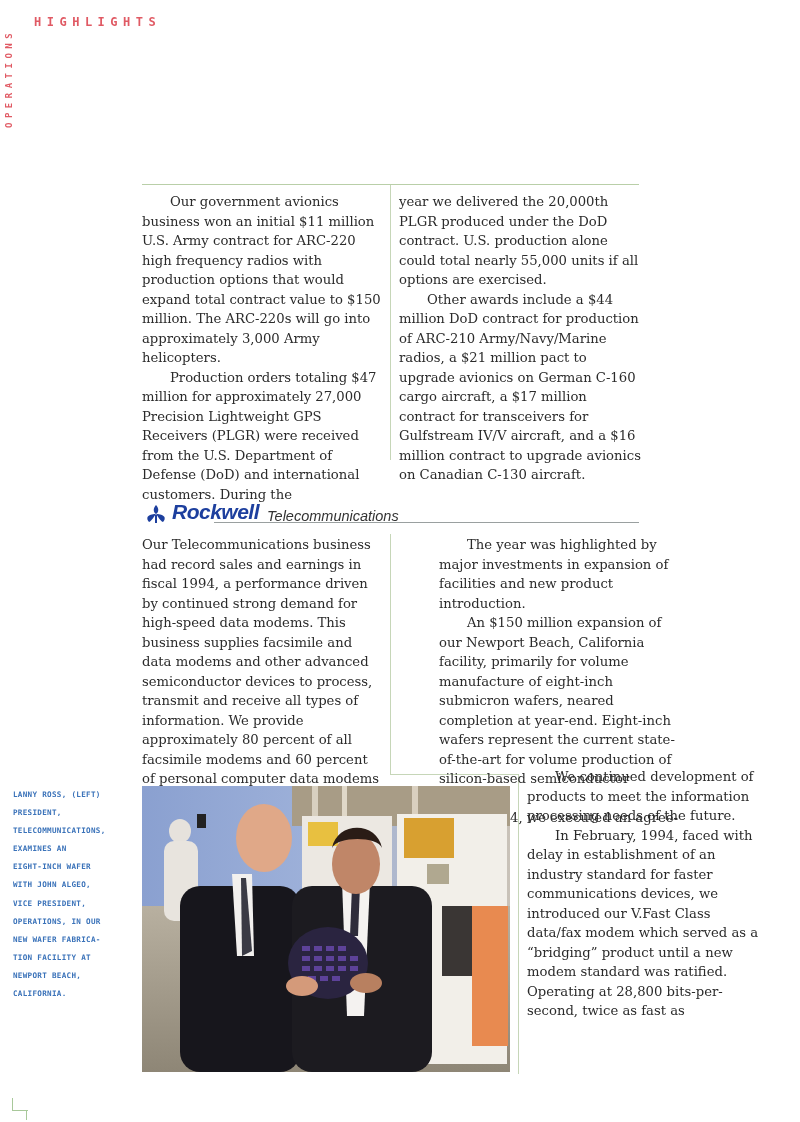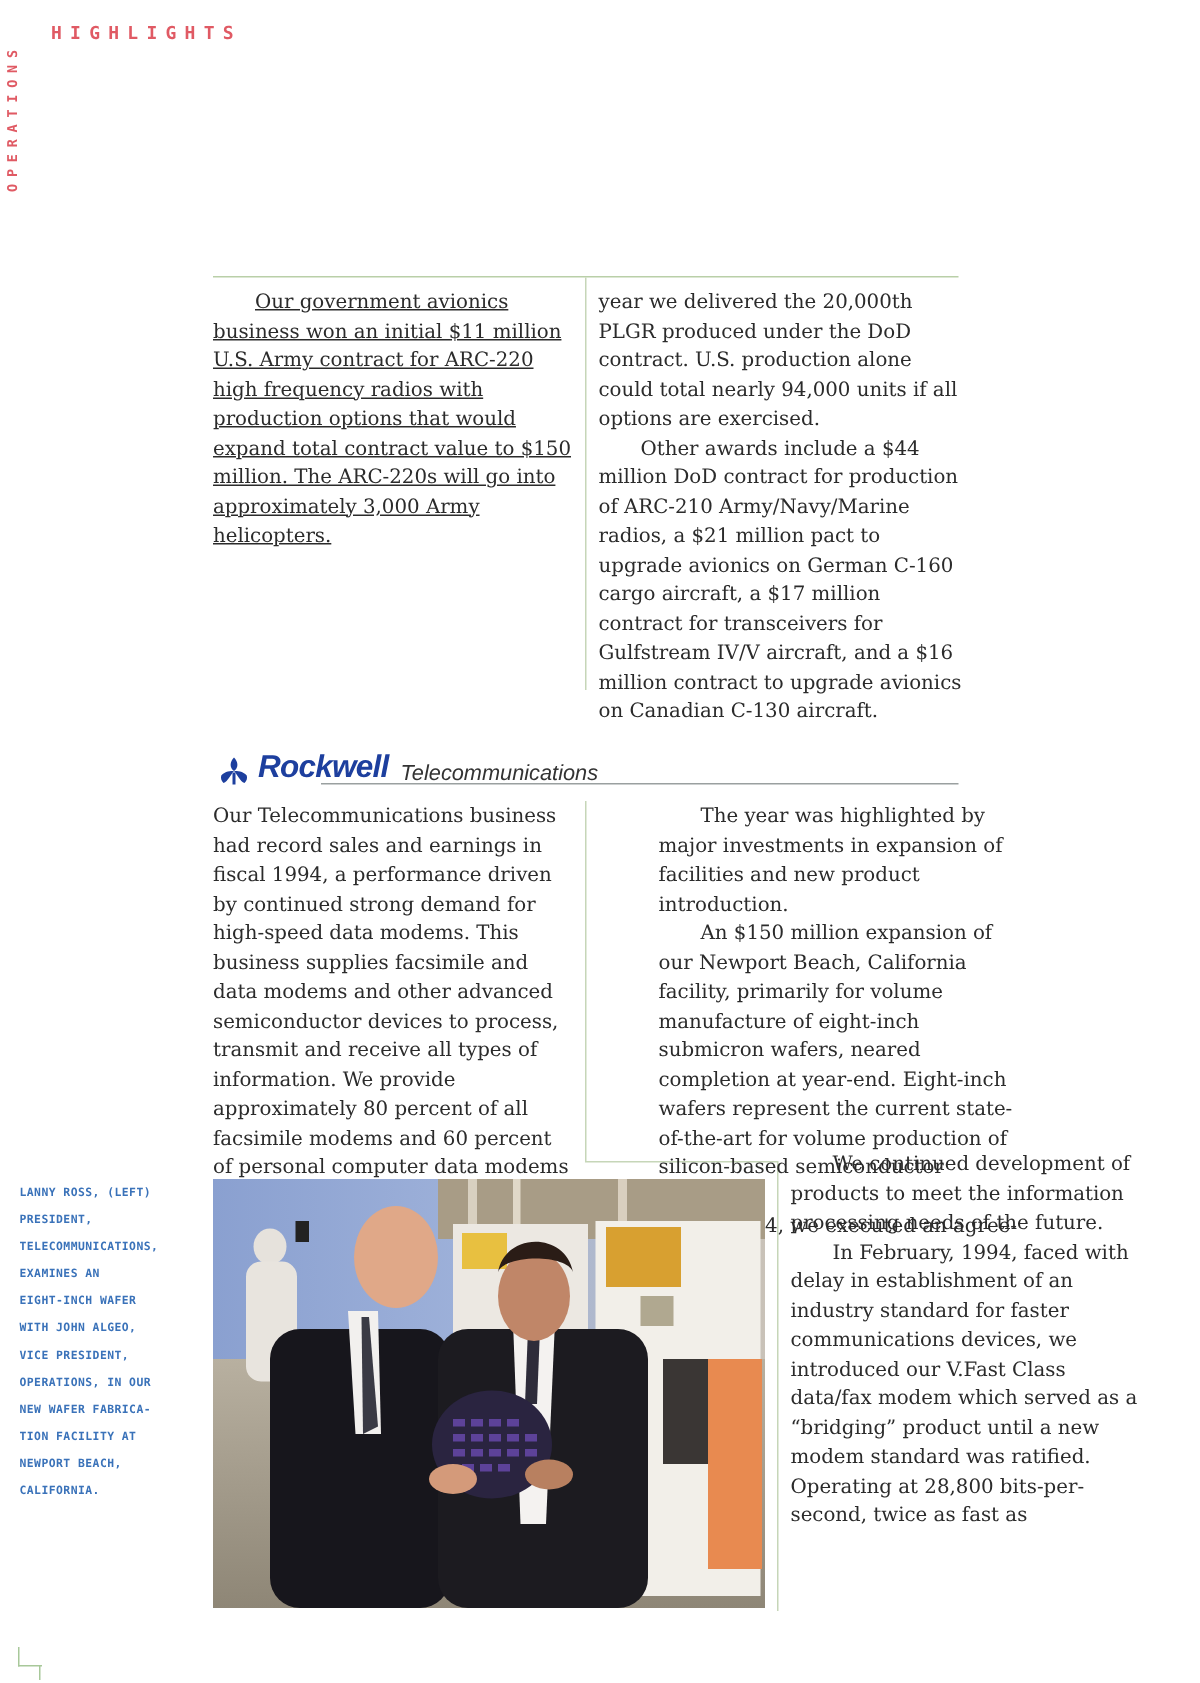--- a/index.html
+++ b/index.html
@@ -74,26 +74,27 @@
 </style>
 </head>
 <body>
 
 <div class="vert">OPERATIONS</div>
 <div class="highlights">HIGHLIGHTS</div>
 
 <div class="rule-top"></div>
 <div class="col-divider" style="left:390px; top:185px; height:275px;"></div>
 
-<div class="col" style="left:142px; top:192px; width:240px;text-decoration:underline;">
+<div class="col" style="left:142px; top:192px; width:240px;">
   <p class="indent">Our government avionics business won an initial $11 million U.S. Army contract for ARC-220 high frequency radios with production options that would expand total contract value to $150 million. The ARC-220s will go into approximately 3,000 Army helicopters.</p>
+  <p class="indent">Production orders totaling $47 million for approximately 27,000 Precision Lightweight GPS Receivers (PLGR) were received from the U.S. Department of Defense (DoD) and international customers. During the</p>
 </div>
 
 <div class="col" style="left:399px; top:192px; width:242px;">
-  <p>year we delivered the 20,000th PLGR produced under the DoD contract. U.S. production alone could total nearly 94,000 units if all options are exercised.</p>
+  <p>year we delivered the 20,000th PLGR produced under the DoD contract. U.S. production alone could total nearly 55,000 units if all options are exercised.</p>
   <p class="indent">Other awards include a $44 million DoD contract for production of ARC-210 Army/Navy/Marine radios, a $21 million pact to upgrade avionics on German C-160 cargo aircraft, a $17 million contract for transceivers for Gulfstream IV/V aircraft, and a $16 million contract to upgrade avionics on Canadian C-130 aircraft.</p>
 </div>
 
 <div class="brand">
   <svg class="brand-logo" viewBox="0 0 20 20">
     <circle cx="10" cy="10" r="9.5" fill="#ffffff"></circle>
     <path d="M10 1 C7 4 7 8 10 10 C13 8 13 4 10 1Z" fill="#1d3f9e"></path>
     <path d="M1.5 13 C4 10 8 10 10 10 C8 12 6 17 3 18 C1.5 16.5 1 15 1.5 13Z" fill="#1d3f9e"></path>
     <path d="M18.5 13 C16 10 12 10 10 10 C12 12 14 17 17 18 C18.5 16.5 19 15 18.5 13Z" fill="#1d3f9e"></path>
     <path d="M9 11 L11 11 L11 19 L9 19Z" fill="#1d3f9e"></path>

